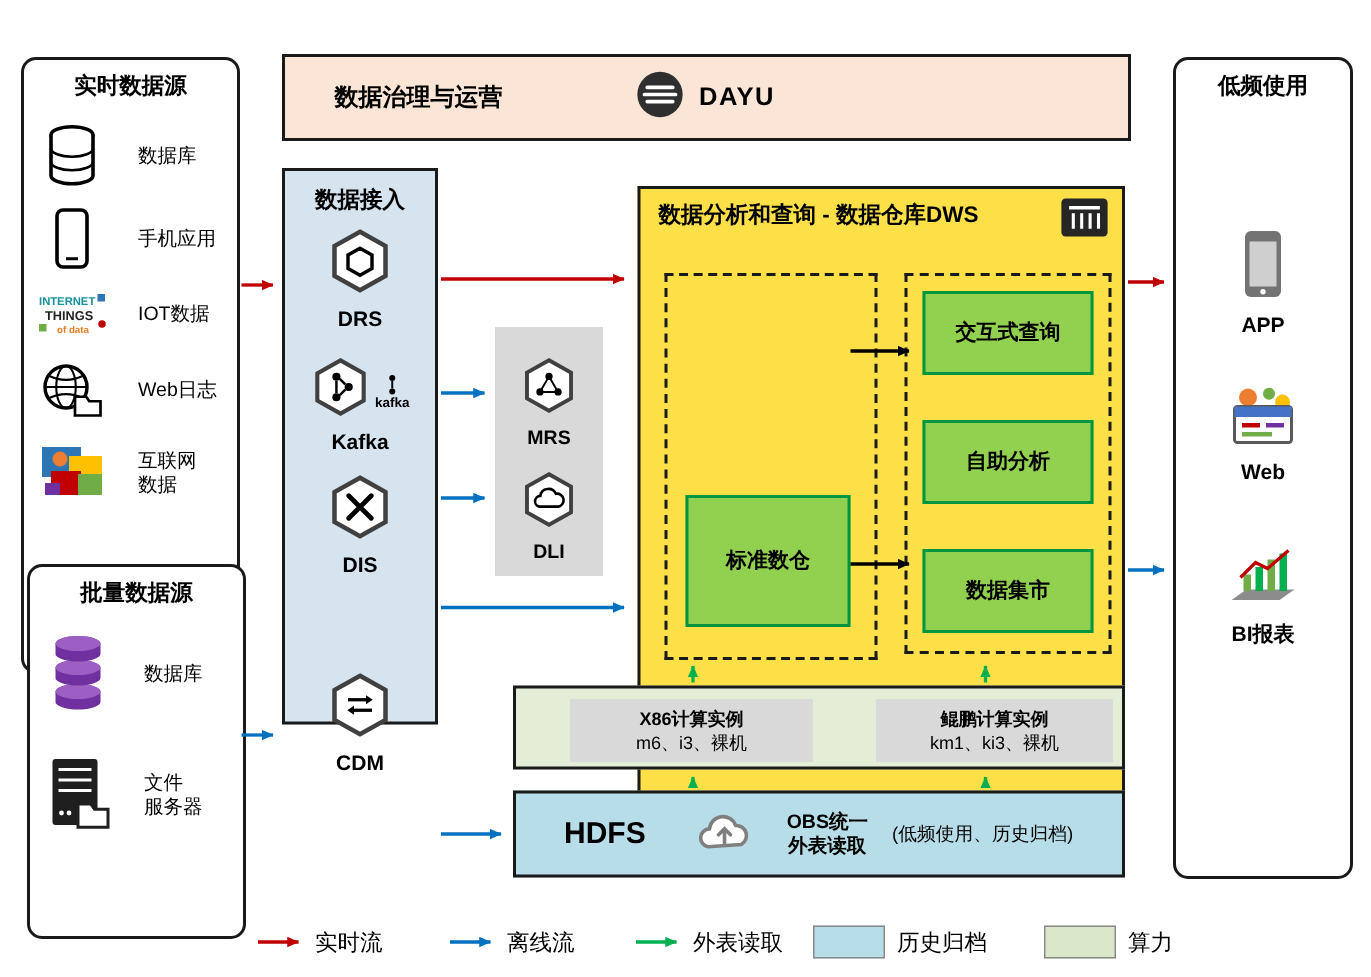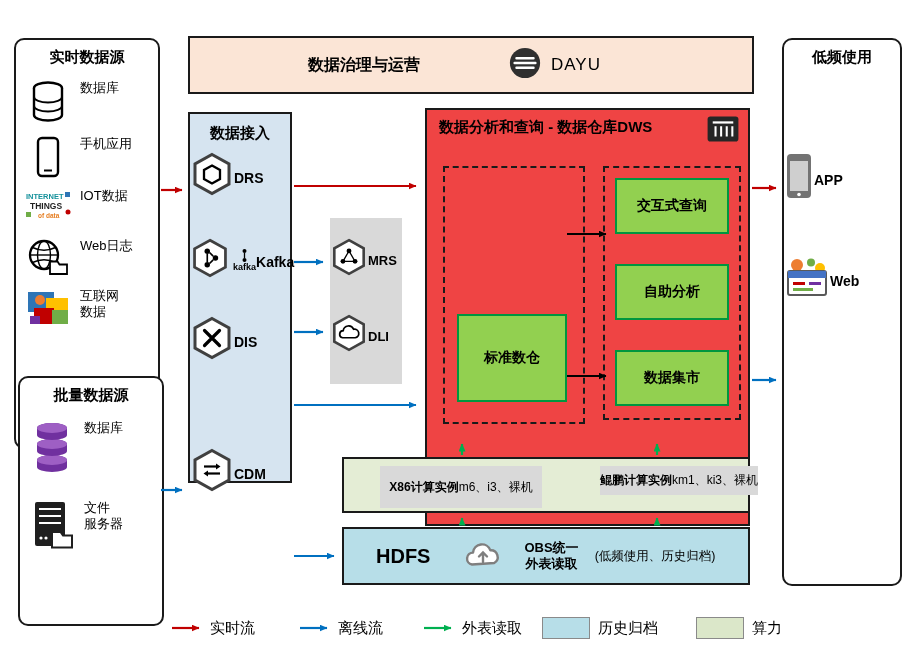--- a/index.html
+++ b/index.html
@@ -1,38 +1,38 @@
 <!DOCTYPE html>
 <html><head>
 <meta charset="utf-8">
 <style>
   *{margin:0;padding:0;box-sizing:border-box}
   body{font-family:"Liberation Sans","DejaVu Sans",sans-serif;background:#fff;color:#000}
   #canvas{position:relative;width:914px;height:651px;background:#fff;overflow:hidden}
   .rounded-box{position:absolute;background:#fff;border:2px solid #1a1a1a;border-radius:10px}
   .panel{position:absolute;border:2px solid #1a1a1a}
   .box-title{position:absolute;top:8px;left:0;right:0;text-align:center;font-weight:bold;font-size:15px}
-  .src-row{position:absolute;left:8px;width:132px;display:flex;align-items:flex-start;gap:8px}
+  .src-row{position:absolute;left:8px;width:132px;display:flex;align-items:center;gap:20px}
   .icon-cell{flex:0 0 48px;display:flex;justify-content:center;align-items:center}
   .src-label{font-size:13px;line-height:1.25;white-space:pre-line}
-  .svc{position:absolute;left:0;right:0;display:flex;flex-direction:row;align-items:center}
+  .svc{position:absolute;left:0;right:0;display:flex;flex-direction:column;align-items:center}
   .svc-label{font-weight:bold;font-size:14px;margin-top:3px}
   .kafka-wrap{display:flex;align-items:center;gap:3px}
   .kafka-mini{display:flex;flex-direction:column;align-items:center;font-size:9px;font-weight:bold;line-height:1}
   .dashed{position:absolute;border:2px dashed #1a1a1a}
   .green-box{position:absolute;background:#92d050;border:2px solid #00963f;display:flex;align-items:center;justify-content:center;font-weight:bold;font-size:14px}
-  .gray-chip{position:absolute;background:#d9d9d9;display:flex;flex-direction:row;align-items:center;justify-content:center;text-align:center;line-height:1.35;font-size:12px}
+  .gray-chip{position:absolute;background:#d9d9d9;display:flex;flex-direction:column;align-items:center;justify-content:center;text-align:center;line-height:1.35;font-size:12px}
   .gray-chip .chip-title{font-weight:bold}
   .pre{white-space:pre-line}
   .legend-label{position:absolute;top:619px;font-size:15px}
   .swatch{position:absolute;top:617px;width:48px;height:22px;border:1px solid #8a8a8a}
-  .governance{position:absolute;left:188px;top:36px;width:566px;height:58px;background:#fbe5d6;border:2px solid #1a1a1a;display:flex;align-items:center;padding-left:118px;gap:88px}
+  .governance{position:absolute;left:188px;top:36px;width:566px;height:58px;background:#fbe5d6;border:2px solid #1a1a1a;display:flex;align-items:center;padding-left:33px;gap:88px}
   .governance .gov-title{font-weight:bold;font-size:16px}
   .dayu-group{display:flex;align-items:center;gap:9px}
-  .dayu-label{font-weight:normal;font-size:17px;letter-spacing:1px}
+  .dayu-label{font-weight:bold;font-size:17px;letter-spacing:1px}
   .dws-title{position:absolute;left:12px;top:8px;font-weight:bold;font-size:15px}
   .storage-row{position:absolute;left:342px;top:527px;width:408px;height:58px;background:#b7dee8;border:2px solid #1a1a1a;display:flex;align-items:center;padding-left:32px;gap:16px}
   .hdfs{font-weight:bold;font-size:20px}
   .obs-label{font-weight:bold;font-size:13px;text-align:center;line-height:1.25}
   .storage-note{font-size:12.5px}
 </style>
 </head>
 <body>
 
 <div id="canvas">
@@ -226,21 +226,21 @@
       <span>
         <svg width="38" height="38" viewBox="0 0 44 44">
           <polygon points="22,2.5 39,12 39,32 22,41.5 5,32 5,12" fill="#fff" stroke="#404040" stroke-width="3"></polygon>
           <path d="M14.5,27.5 a4.2,4.2 0 0 1 0.8,-8.3 a6.3,6.3 0 0 1 12,-1.6 a4.6,4.6 0 0 1 1.9,9.9 z" fill="none" stroke="#000" stroke-width="2"></path>
         </svg>
       </span>
       <span class="svc-label" style="font-size:13px">DLI</span>
     </div>
   </div>
 
-  <div class="panel" style="left:425px;top:108px;width:325px;height:418px;background:#ef4444">
+  <div class="panel" style="left:425px;top:124px;width:325px;height:418px;background:#fde047">
     <div class="dws-title">数据分析和查询 - 数据仓库DWS</div>
     <span style="position:absolute;left:278px;top:5px">
       <svg width="36" height="28" viewBox="0 0 36 30">
         <rect x="1.5" y="1.5" width="33" height="27" rx="3" fill="#262626"></rect>
         <path d="M7,8 h22" stroke="#fff" stroke-width="2.4"></path>
         <path d="M10,12 v11 M16,12 v11 M22,12 v11 M28,12 v11" stroke="#fff" stroke-width="2.2"></path>
       </svg>
     </span>
 
     <div class="dashed" style="left:16px;top:56px;width:142px;height:258px"></div>
@@ -259,21 +259,21 @@
     <div class="green-box" style="left:188px;top:240px;width:114px;height:56px">
       <span>数据集市</span>
     </div>
   </div>
 
   <div class="panel" style="left:342px;top:457px;width:408px;height:56px;background:#e4edd5">
     <div class="gray-chip" style="left:36px;top:7px;width:162px;height:42px">
       <span class="chip-title">X86计算实例</span>
       <span>m6、i3、裸机</span>
     </div>
-    <div class="gray-chip" style="left:256px;top:7px;width:158px;height:29px">
+    <div class="gray-chip" style="left:240px;top:7px;width:158px;height:42px">
       <span class="chip-title">鲲鹏计算实例</span>
       <span>km1、ki3、裸机</span>
     </div>
   </div>
 
   <div class="storage-row">
     <span class="hdfs">HDFS</span>
     <span style="margin-left:14px">
       <svg width="48" height="34" viewBox="0 0 48 34">
         <path d="M12,27.5 a6,6 0 0 1 1,-11.9 a9,9 0 0 1 17.4,-2.3 a6.8,6.8 0 0 1 3.8,12.7 z" fill="#fff" stroke="#7f7f7f" stroke-width="2.4" stroke-linejoin="round"></path>
@@ -308,20 +308,33 @@
           <rect x="4" y="15" width="38" height="24" rx="2" fill="#fff" stroke="#595959" stroke-width="2"></rect>
           <rect x="4" y="15" width="38" height="7" fill="#4472c4"></rect>
           <rect x="9" y="26" width="12" height="3" fill="#c00000"></rect>
           <rect x="9" y="32" width="20" height="3" fill="#70ad47"></rect>
           <rect x="25" y="26" width="12" height="3" fill="#7030a0"></rect>
         </svg>
       </span>
       <span class="svc-label">Web</span>
     </div>
 
+    <div class="svc" style="top:324px">
+      <span>
+        <svg width="50" height="42" viewBox="0 0 50 42">
+          <path d="M4,36 L14,29 H46 L36,36 Z" fill="#8c8c8c"></path>
+          <rect x="12" y="19" width="5" height="11" fill="#70ad47"></rect>
+          <rect x="20" y="14" width="5" height="16" fill="#00b050"></rect>
+          <rect x="28" y="9" width="5" height="21" fill="#70ad47"></rect>
+          <rect x="36" y="5" width="5" height="25" fill="#00b050"></rect>
+          <path d="M10,21 L20,11 L28,15 L42,3" stroke="#c00000" stroke-width="2.2" fill="none"></path>
+        </svg>
+      </span>
+      <span class="svc-label">BI报表</span>
+    </div>
   </div>
 
   <span class="legend-label" style="left:210px">实时流</span>
   <span class="legend-label" style="left:338px">离线流</span>
   <span class="legend-label" style="left:462px">外表读取</span>
   <span class="swatch" style="left:542px;background:#b7dee8"></span>
   <span class="legend-label" style="left:598px">历史归档</span>
   <span class="swatch" style="left:696px;background:#dbe7c9"></span>
   <span class="legend-label" style="left:752px">算力</span>
 

